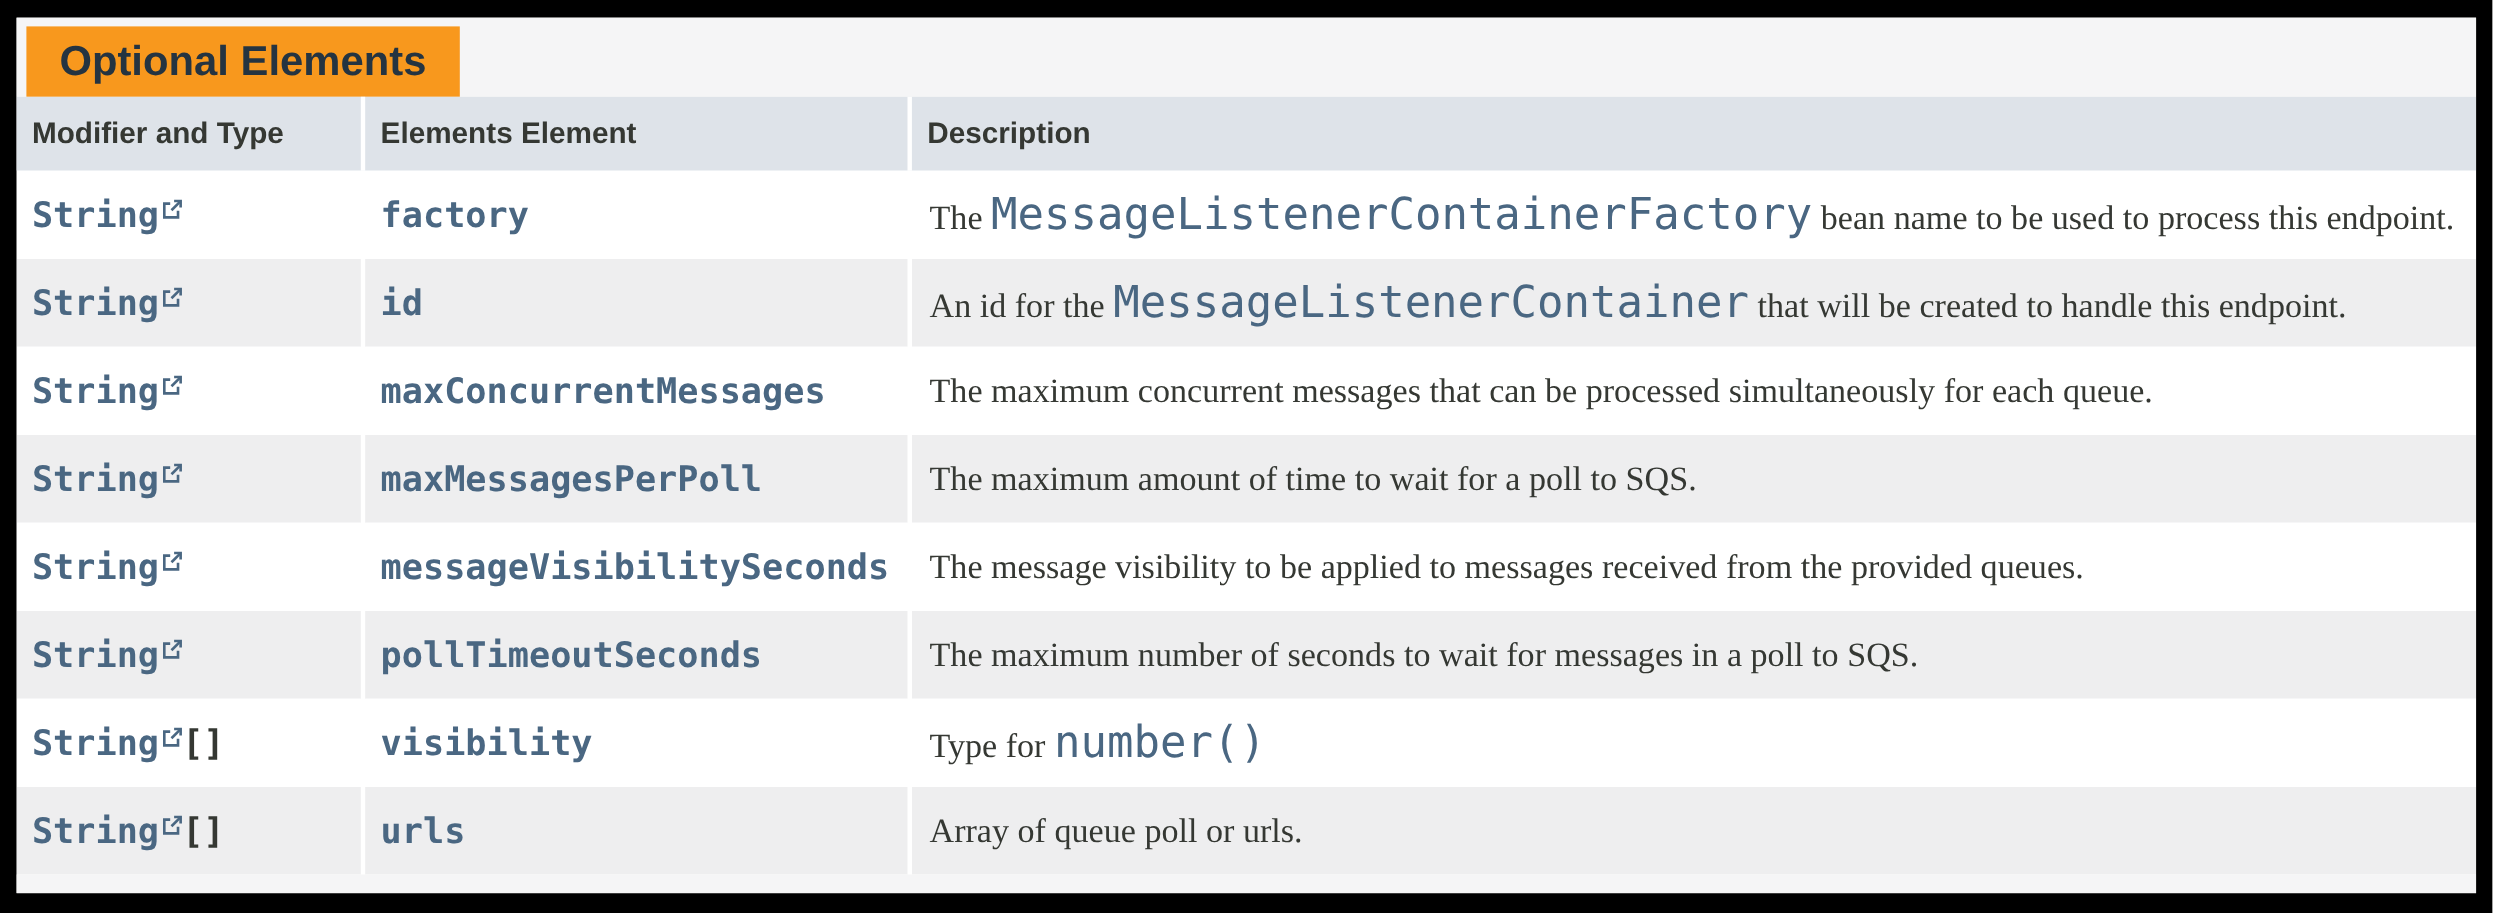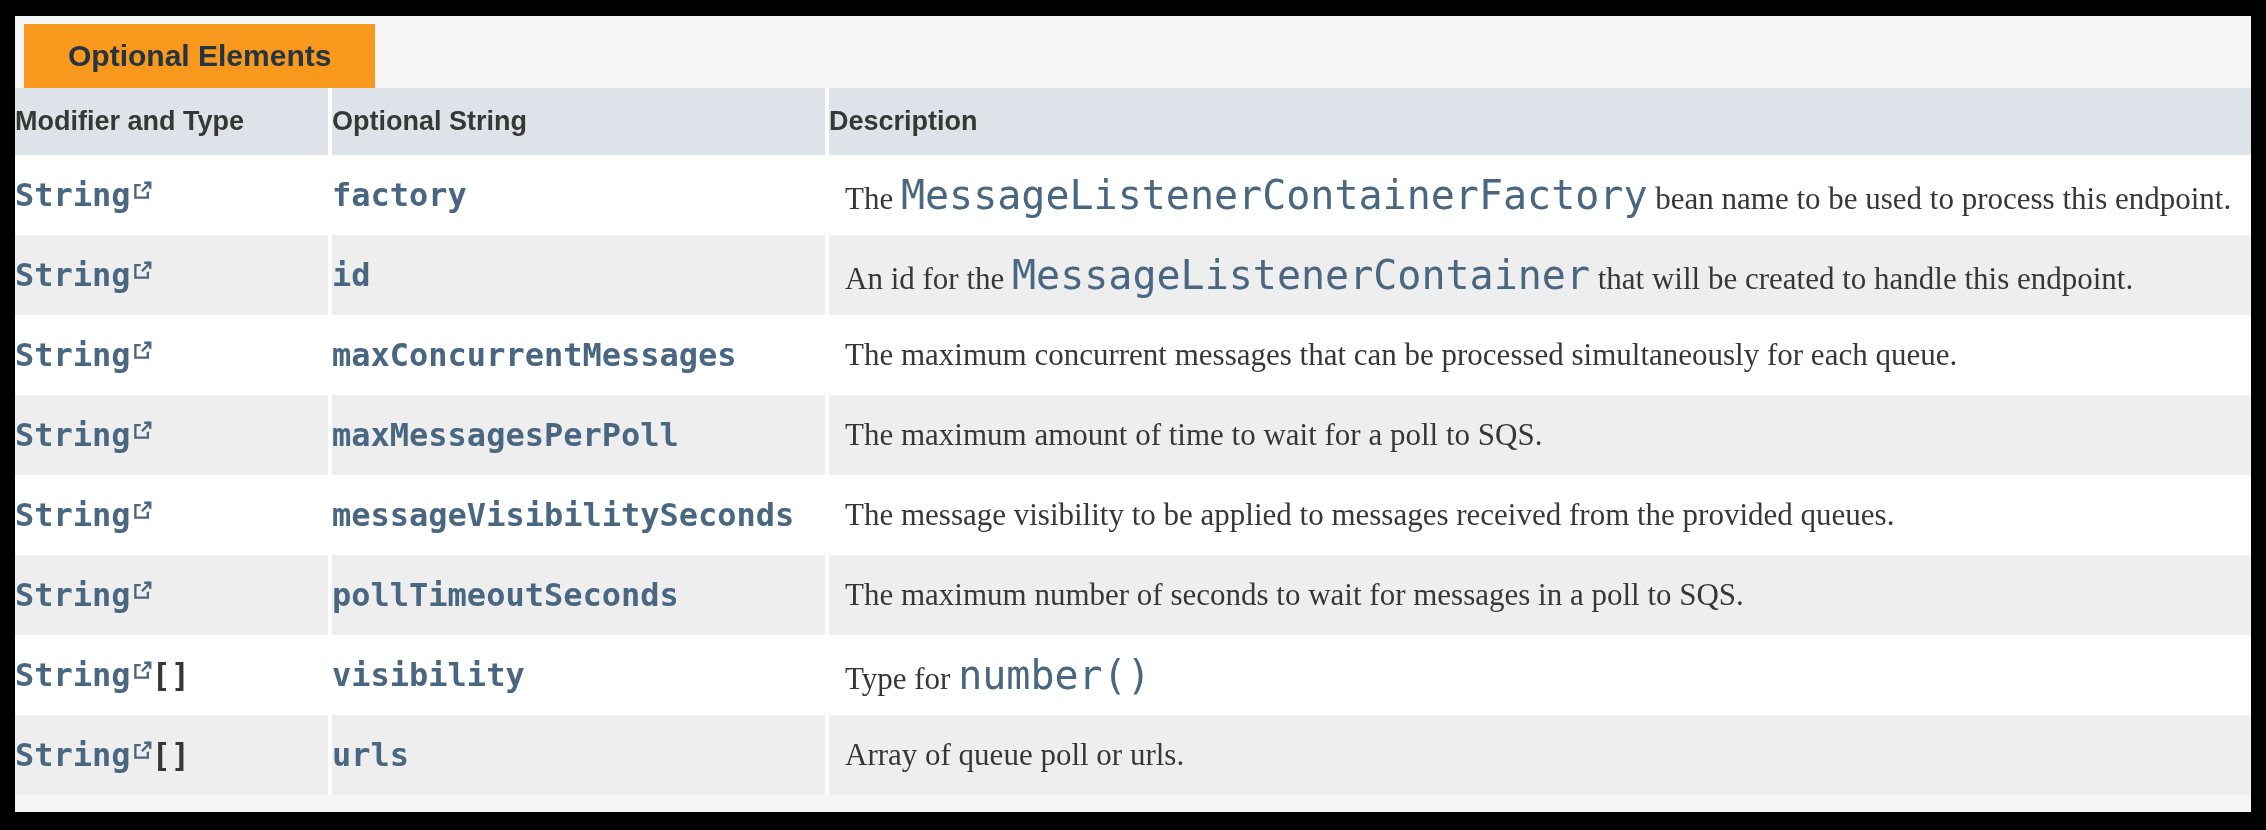--- a/index.html
+++ b/index.html
@@ -20,46 +20,48 @@
 
   
   .tab-band {
     height:72px; flex:0 0 72px;
     background: var(--band_bg, #f5f5f6);
     display:flex; align-items:flex-end;
   }
   .caption-tab {
     margin-left:9px;
     height:64px;
-    padding:0 44px;
+    padding:0 30px;
     background: var(--accent_orange, #F8981D);
     color: var(--caption_text, #253441);
-    font-size:30px; font-weight:bold;
+    font-size:38px; font-weight:bold;
     display:flex; align-items:center;
     white-space:nowrap;
   }
 
   
   table { width:100%; border-collapse:collapse; table-layout:fixed; }
   col.c1 { width:315px; }
   col.c2 { width:497px; }
 
   thead th {
     height:67px;
     background: var(--header_bg, #DEE3E9);
     color: var(--header_text, #353833);
     font-size:27px; font-weight:bold;
     text-align:left; vertical-align:middle;
+    padding-left:14px;
     border-right:4px solid #fff;
   }
   thead th:last-child { border-right:none;margin-top:20px; }
 
   tbody td {
     height:80px;
     vertical-align:middle;
+    padding-left:14px;
     background: var(--row_bg, #ffffff);
     border-right:4px solid #fff;
     white-space:nowrap; overflow:hidden;
   }
   tbody td:last-child { border-right:none; padding-left:16px; }
   tbody tr.alt td { background: var(--row_alt_bg, #EEEEEF); }
 
   .code-link {
     font-family:"DejaVu Sans Mono", monospace;
     font-size:32px;
@@ -107,21 +109,21 @@
 
     <table>
       <colgroup>
           <col class="c1">
           <col class="c2">
           <col class="c3">
         </colgroup>
       <thead>
         <tr>
           <th>Modifier and Type</th>
-          <th>Optional String</th>
+          <th>Elements Element</th>
           <th>Description</th>
         </tr>
       </thead>
       <tbody>
           <tr>
             <td class="col-type"><span class="code-link bold">String</span><span class="ext-icon"><svg viewBox="0 0 16 16" fill="none" stroke="currentColor" stroke-width="2">
                   <path d="M6.5 3.5H2v10.5h10.5V9"></path>
                   <path d="M7.5 8.5L14.5 1.5"></path>
                   <path d="M9.5 1.5h5v5"></path>
                 </svg></span></td>

